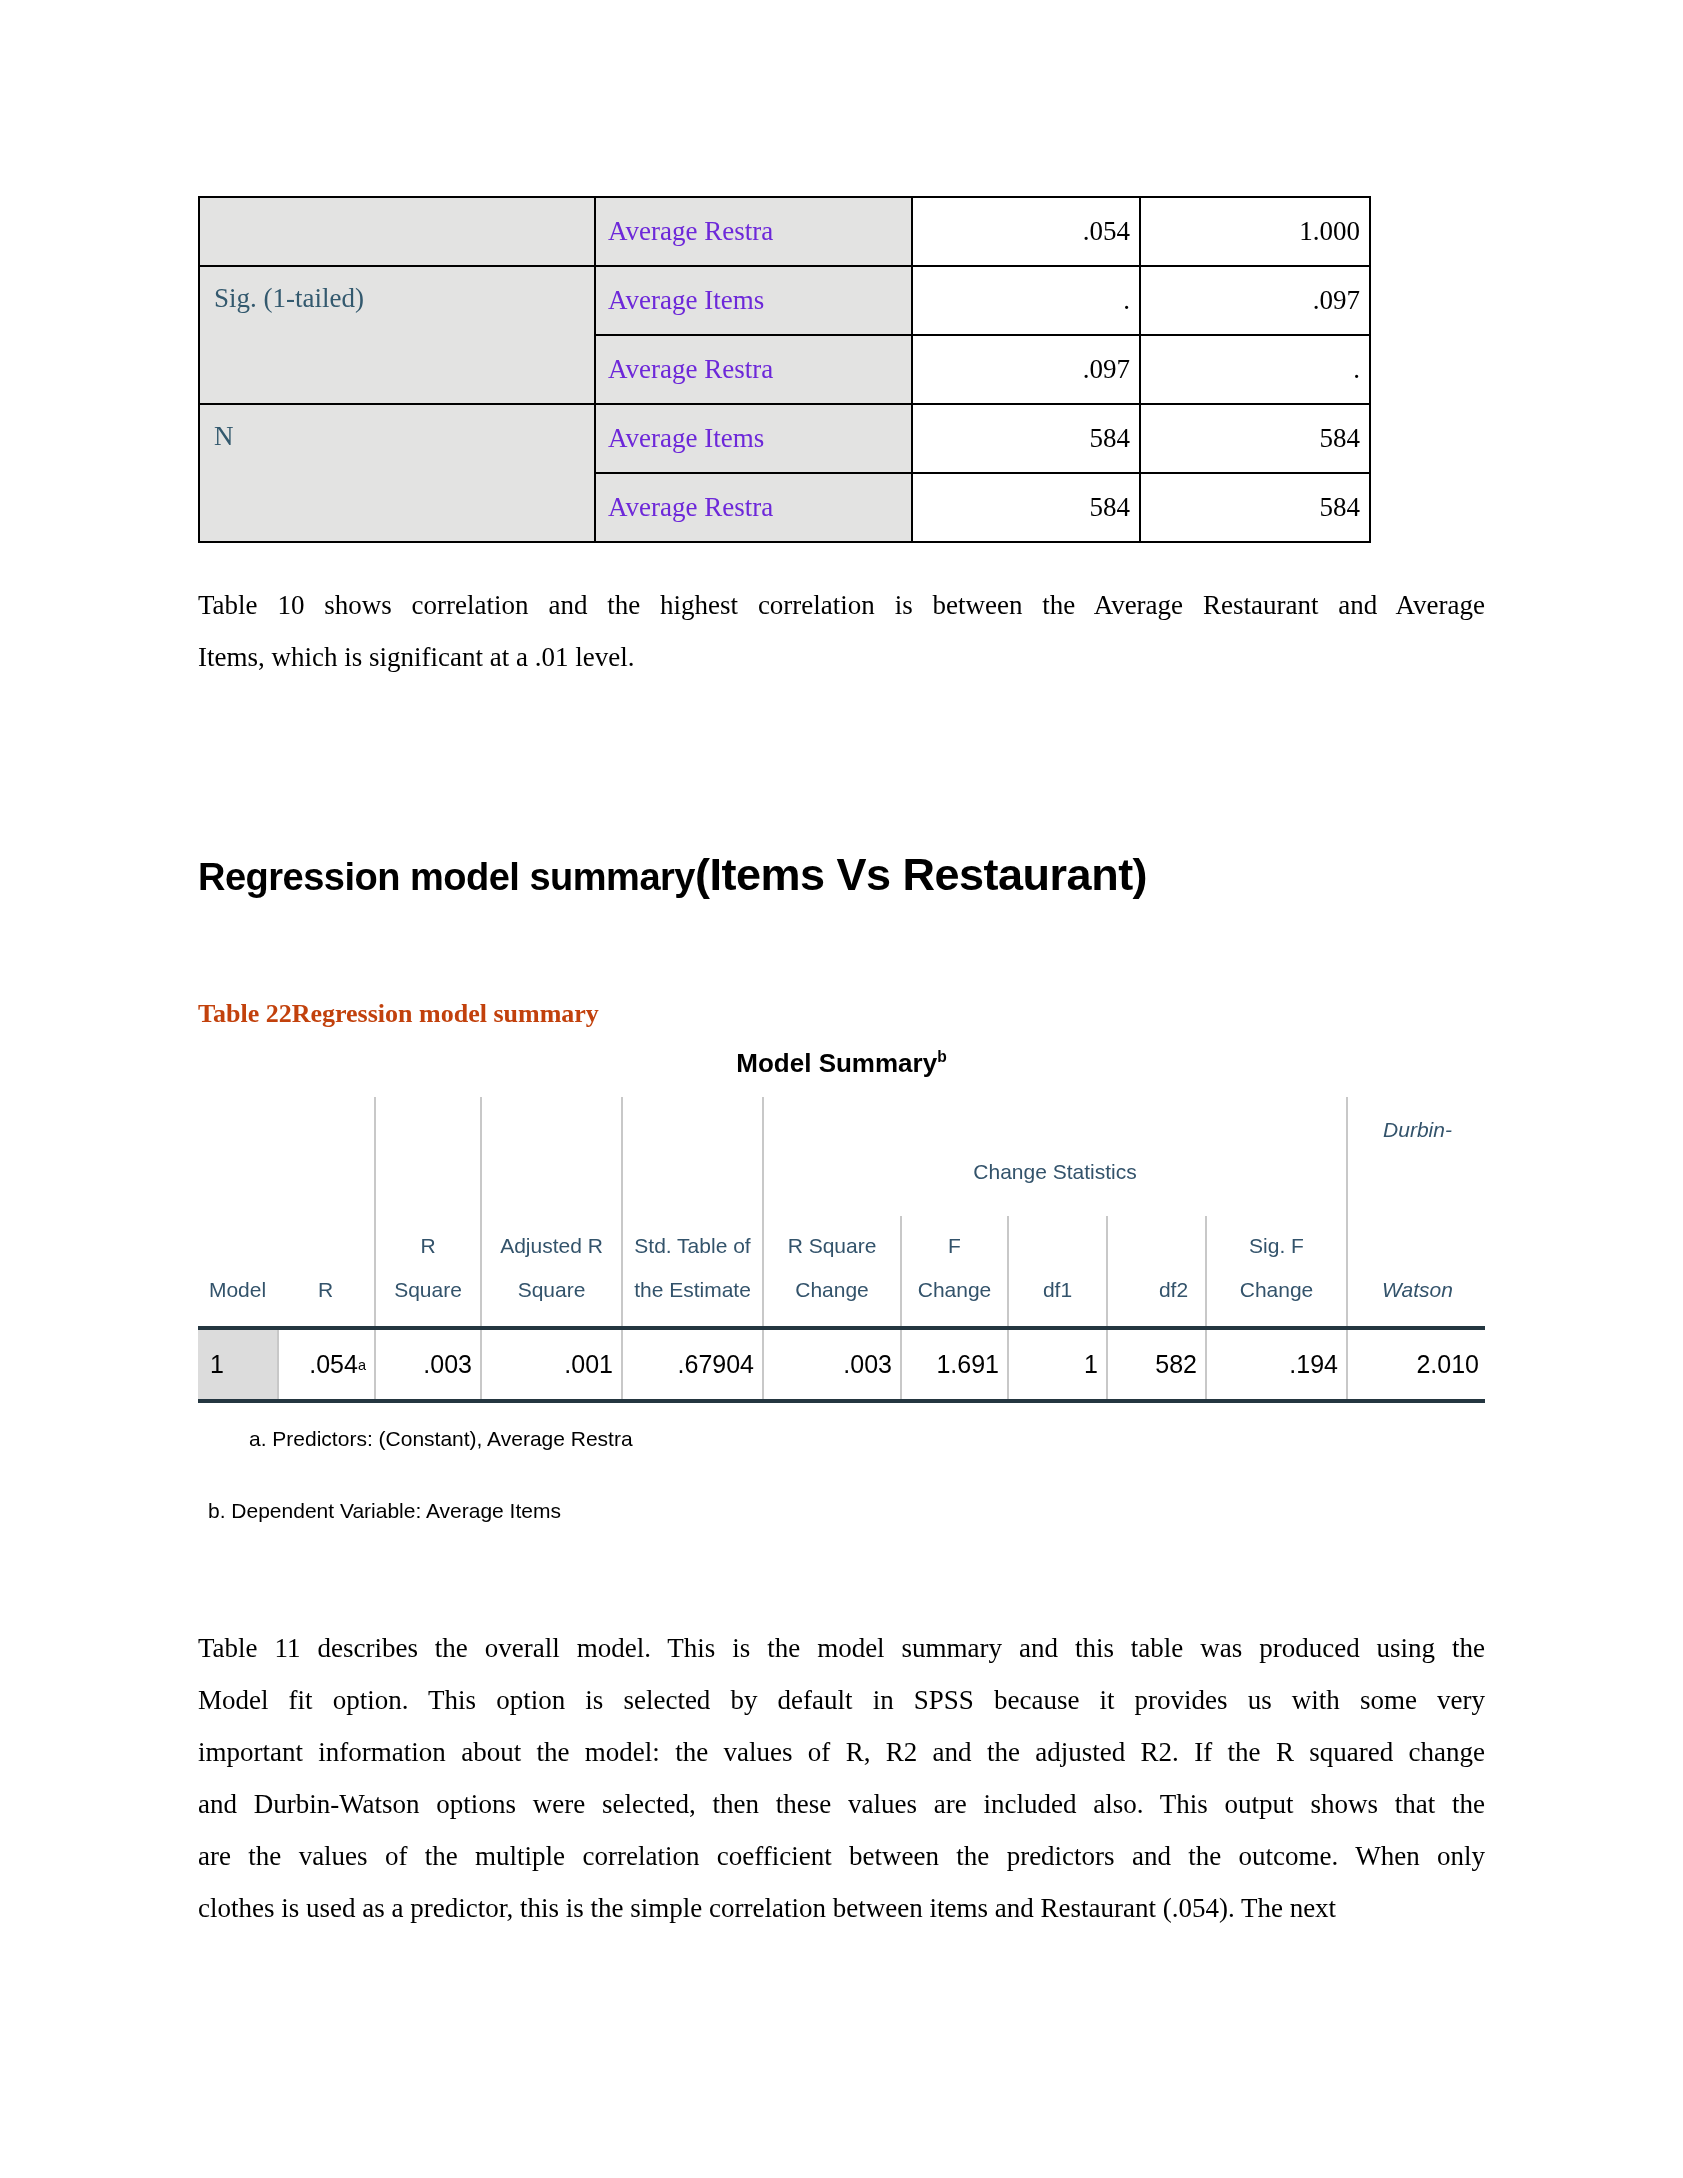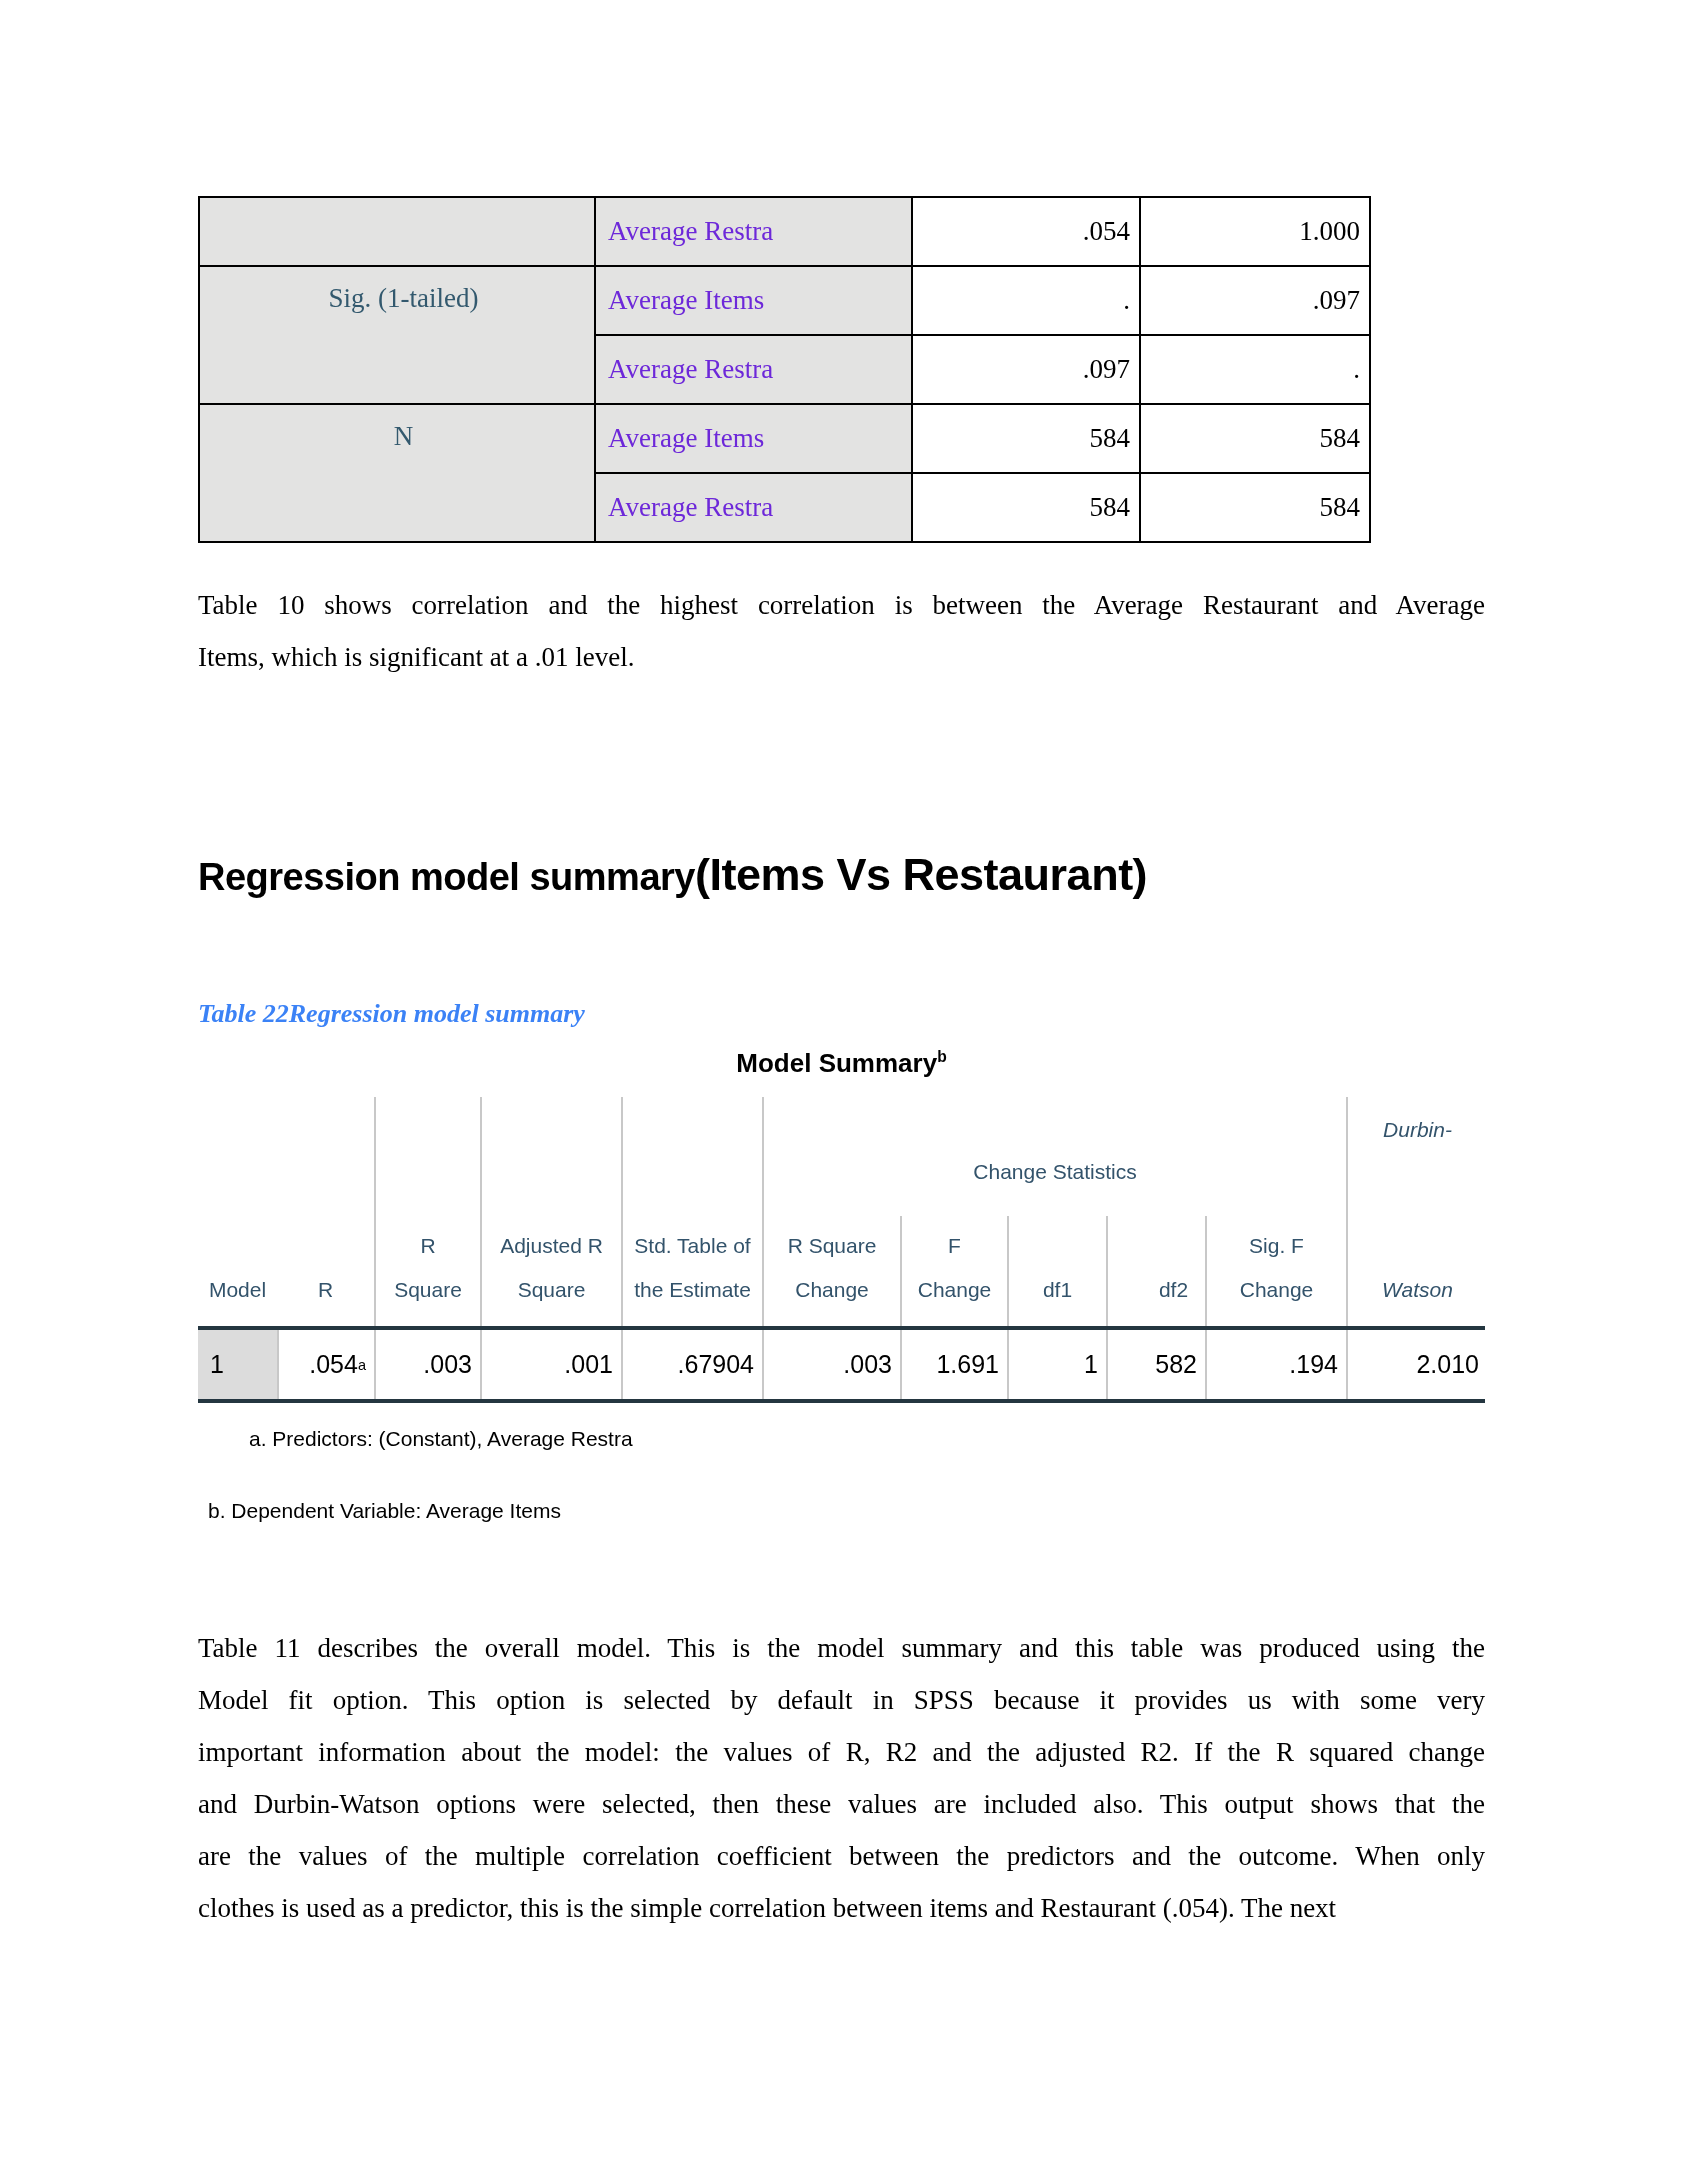--- a/index.html
+++ b/index.html
@@ -36,21 +36,21 @@
     padding-top:16px;
     vertical-align:top;
   }
   .corr-table td.val{
     background:#ffffff;
     color:#000;
     text-align:right;
     padding-right:9px;
     vertical-align:middle;
   }
-  .c1{width:396px;text-align:center;} .c2{width:317px;} .c3{width:228px;} .c4{width:230px;padding-left:48px;}
+  .c1{width:396px;} .c2{width:317px;} .c3{width:228px;} .c4{width:230px;padding-left:48px;}
 
   
   .para{position:absolute;left:198px;width:1287px;font-size:27px;line-height:52px;}
   .para .ln{text-align:justify;text-align-last:justify;white-space:nowrap;}
   .para .ln.last{text-align-last:auto;white-space:normal;}
 
   
   .heading{
     position:absolute;left:198px;top:849px;
     font-family:"Liberation Sans", sans-serif;
@@ -59,22 +59,21 @@
     white-space:nowrap;
   }
   .heading .h-sm{font-size:38px;}
   .heading .h-lg{font-size:45px;}
 
   
   .caption{
     position:absolute;left:198px;top:998px;
     font-family:"Liberation Serif", serif;
     font-weight:bold;font-size:26px;line-height:32px;
-    color:#3b82f6;
-    font-style:italic;
+    color:#c2410c;
   }
 
   
   .ms-title{
     position:absolute;left:198px;top:1042px;width:1287px;
     text-align:center;
     font-family:"Liberation Sans", sans-serif;
     font-weight:bold;font-size:26px;line-height:30px;color:#000;
   }
   .ms-title sup{font-size:60%;}

